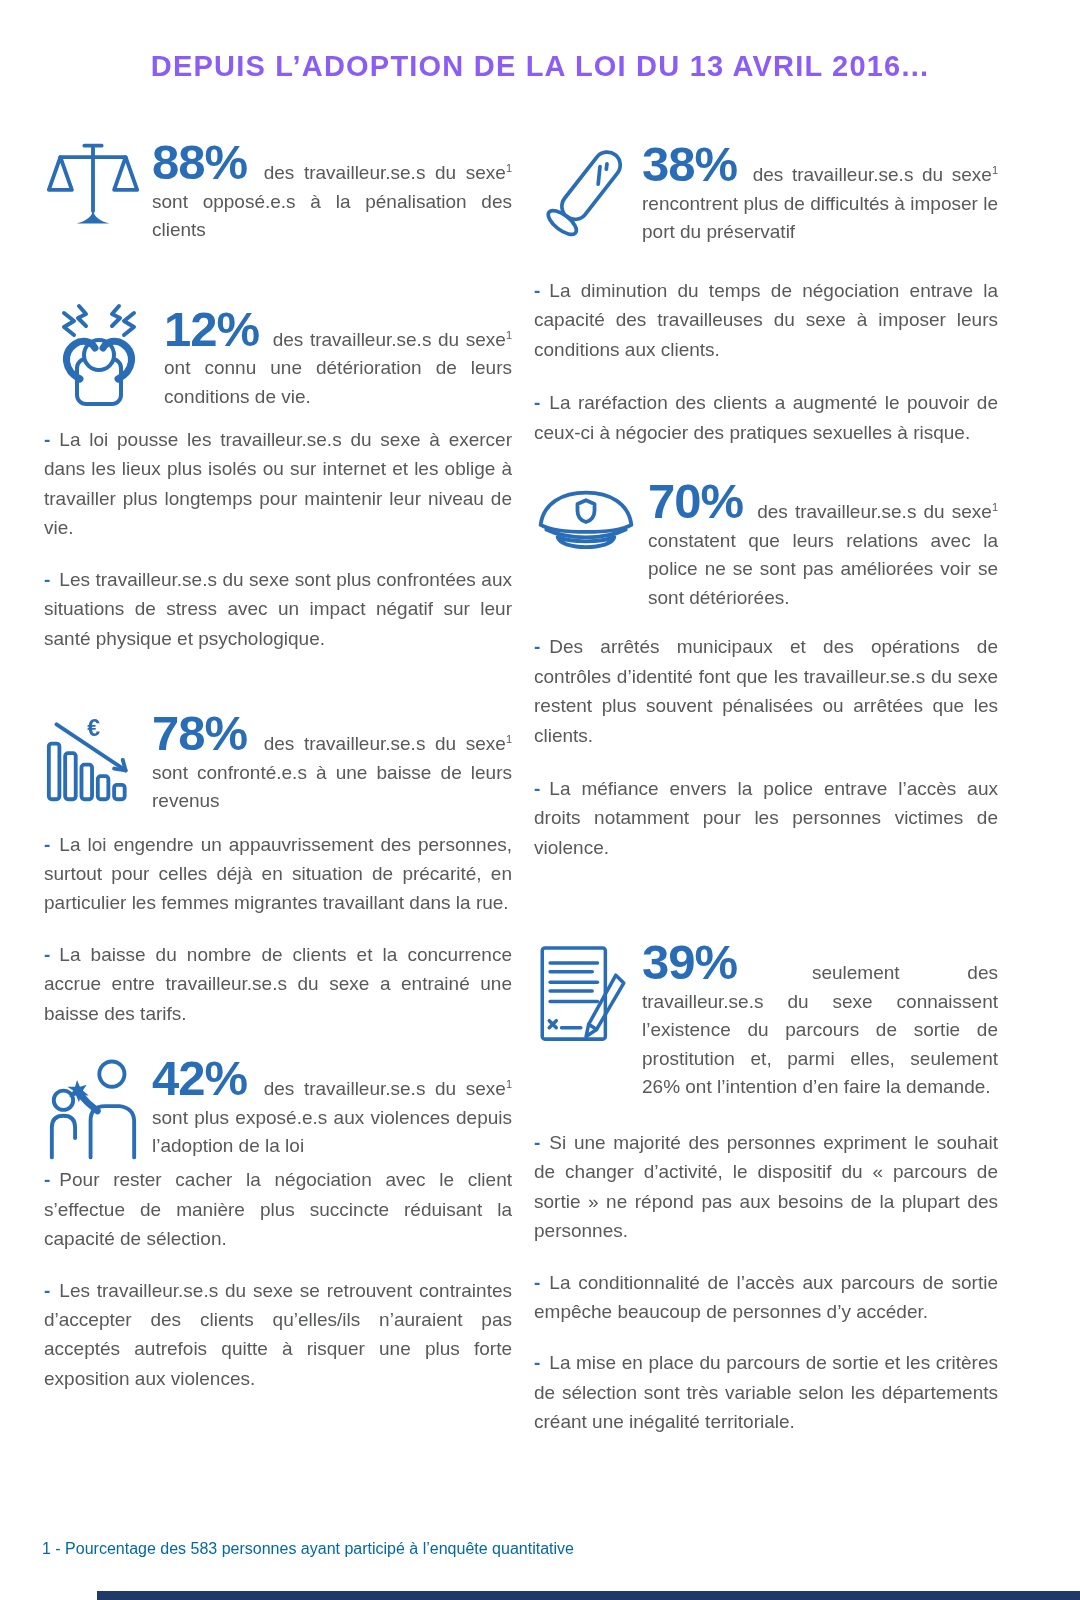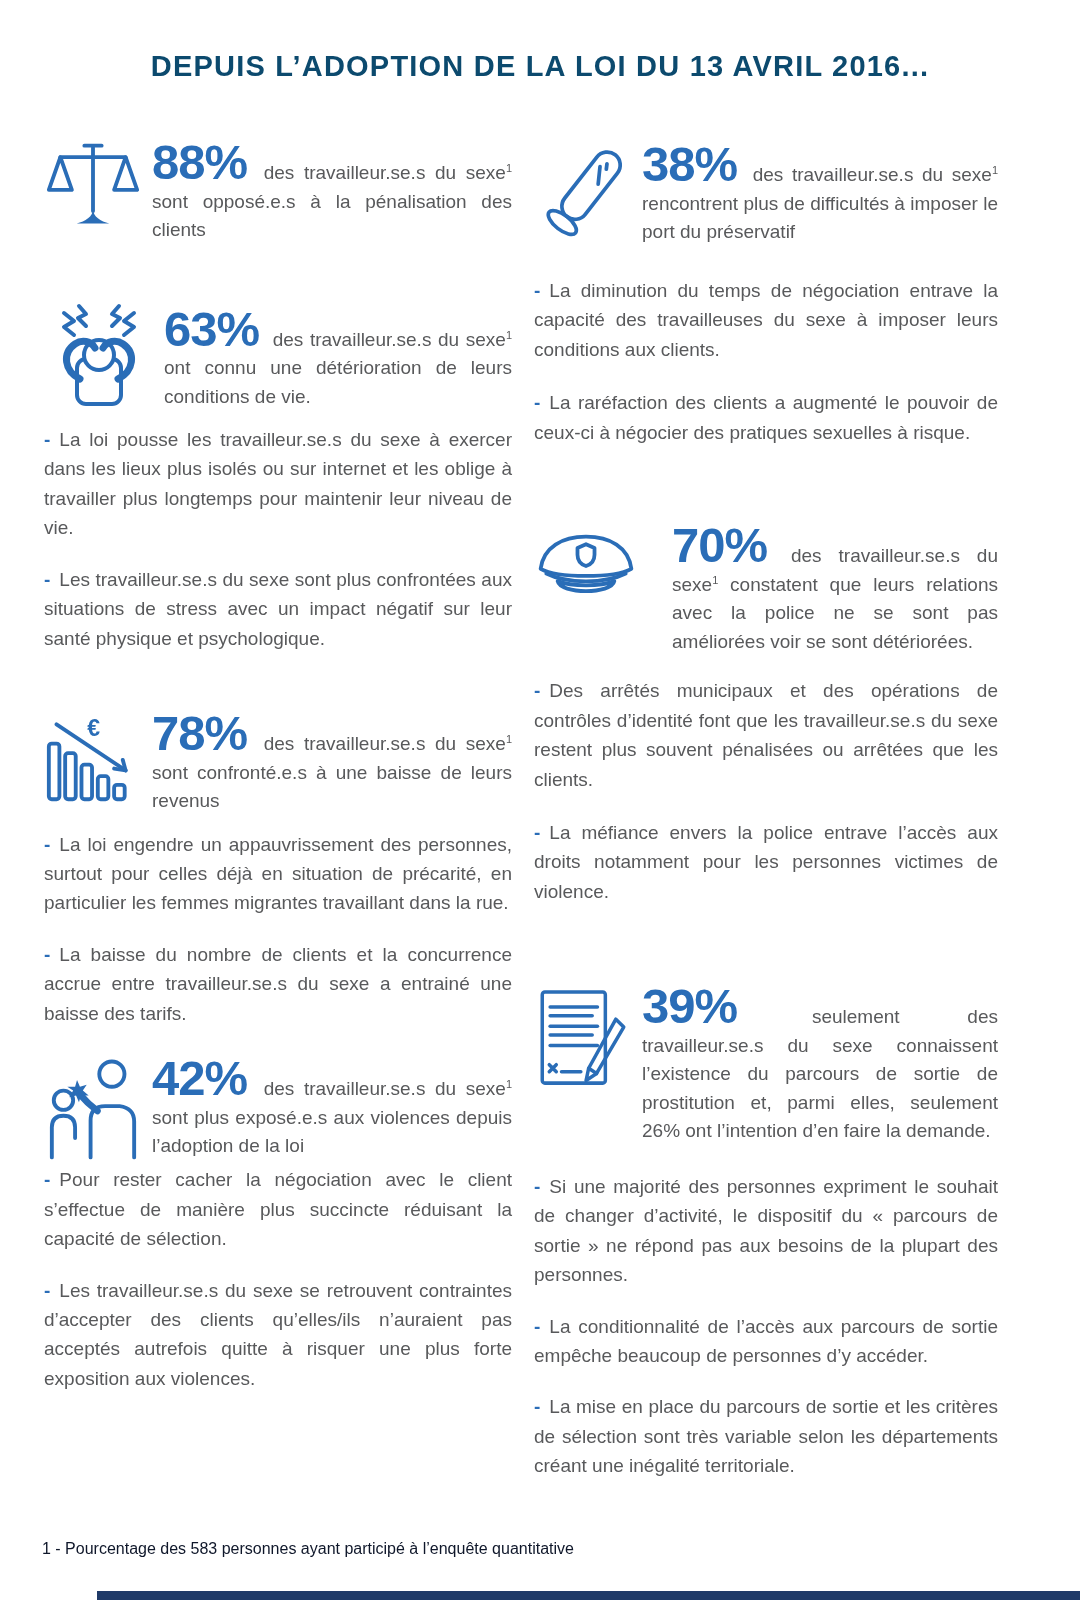--- a/index.html
+++ b/index.html
@@ -6,21 +6,21 @@
   body{
     width:1080px;height:1600px;
     background:#ffffff;
     font-family:"Liberation Sans", sans-serif;
     position:relative;
     overflow:hidden;
   }
   .title{
     position:absolute;top:50px;left:0;width:100%;
     text-align:center;
-    color:#0c4a6e;
+    color:#8b5cf6;
     font-size:29px;font-weight:bold;letter-spacing:1.2px;
   }
   .col{position:absolute;}
   .col-left{left:44px;top:138px;width:468px;}
   .col-right{left:534px;top:140px;width:464px;}
 
   p{margin:0;}
   .stat{display:flex;align-items:flex-start;}
   .stat-icon{flex:0 0 98px;margin-right:10px;display:flex;justify-content:center;}
   .stat-text{
@@ -33,31 +33,31 @@
   }
   sup{font-size:11px;color:#58595b;line-height:0;}
   .bullet{
     text-align:justify;
     font-size:19px;color:#58595b;line-height:1.55;
   }
   .dash{color:#2a6db7;font-weight:bold;margin-right:9px;}
 
   .mt-16{margin-top:3px;} .mt-20{margin-top:20px;} .mt-22{margin-top:22px;}
   .mt-24{margin-top:24px;} .mt-26{margin-top:26px;} .mt-28{margin-top:14px;}
-  .mt-56{margin-top:56px;} .mt-60{margin-top:60px;} .mt-74{margin-top:74px;gap:24px;}
+  .mt-56{margin-top:56px;} .mt-60{margin-top:60px;} .mt-74{margin-top:30px;}
   .mt-76{margin-top:76px;}
 
   .icn{stroke:#2a6db7;fill:none;stroke-width:4;stroke-linecap:round;stroke-linejoin:round;}
   .icn .thick{stroke-width:7;}
   .icn .fillacc{fill:#2a6db7;stroke:none;}
   .icn text{fill:#2a6db7;stroke:none;font-weight:bold;font-family:"Liberation Sans",sans-serif;}
 
   .footnote{
     position:absolute;left:42px;top:1540px;
-    font-size:16px;color:#0f172a;
+    font-size:16px;color:#0369a1;
   }
   .bottom-bar{
     position:absolute;left:97px;right:0;bottom:0;height:9px;
     background:#1f3a68;
   }
 </style>
 </head>
 <body>
 
 <div class="title">DEPUIS L’ADOPTION DE LA LOI DU 13 AVRIL 2016...</div>
@@ -89,21 +89,21 @@
         <path d="M35 7 L42 15 L34 19 L42 27"></path>
         <path d="M90 14 L80 22 L90 28 L80 36"></path>
         <path d="M75 7 L68 15 L76 19 L68 27"></path>
         <rect x="33" y="60" width="44" height="45" rx="9"></rect>
         <circle cx="55" cy="56" r="15" fill="#ffffff"></circle>
         <path class="thick" d="M36 80 C20 72 18 54 31 45 C38 40 47 42 51 49"></path>
         <path class="thick" d="M74 80 C90 72 92 54 79 45 C72 40 63 42 59 49"></path>
       </svg>
     </div>
     <p class="stat-text">
-      <span class="pct">63%</span>
+      <span class="pct">12%</span>
       <span>des travailleur.se.s du sexe</span><sup>1</sup>
       <span>ont connu une détérioration de leurs conditions de vie.</span>
     </p>
   </div>
 
   <p class="bullet mt-28"><span class="dash">-</span><span>La loi pousse les travailleur.se.s du sexe à exercer dans les lieux plus isolés ou sur internet et les oblige à travailler plus longtemps pour maintenir leur niveau de vie.</span></p>
 
   <p class="bullet mt-22"><span class="dash">-</span><span>Les travailleur.se.s du sexe sont plus confrontées aux situations de stress avec un impact négatif sur leur santé physique et psychologique.</span></p>
 
   <div class="stat mt-56">

